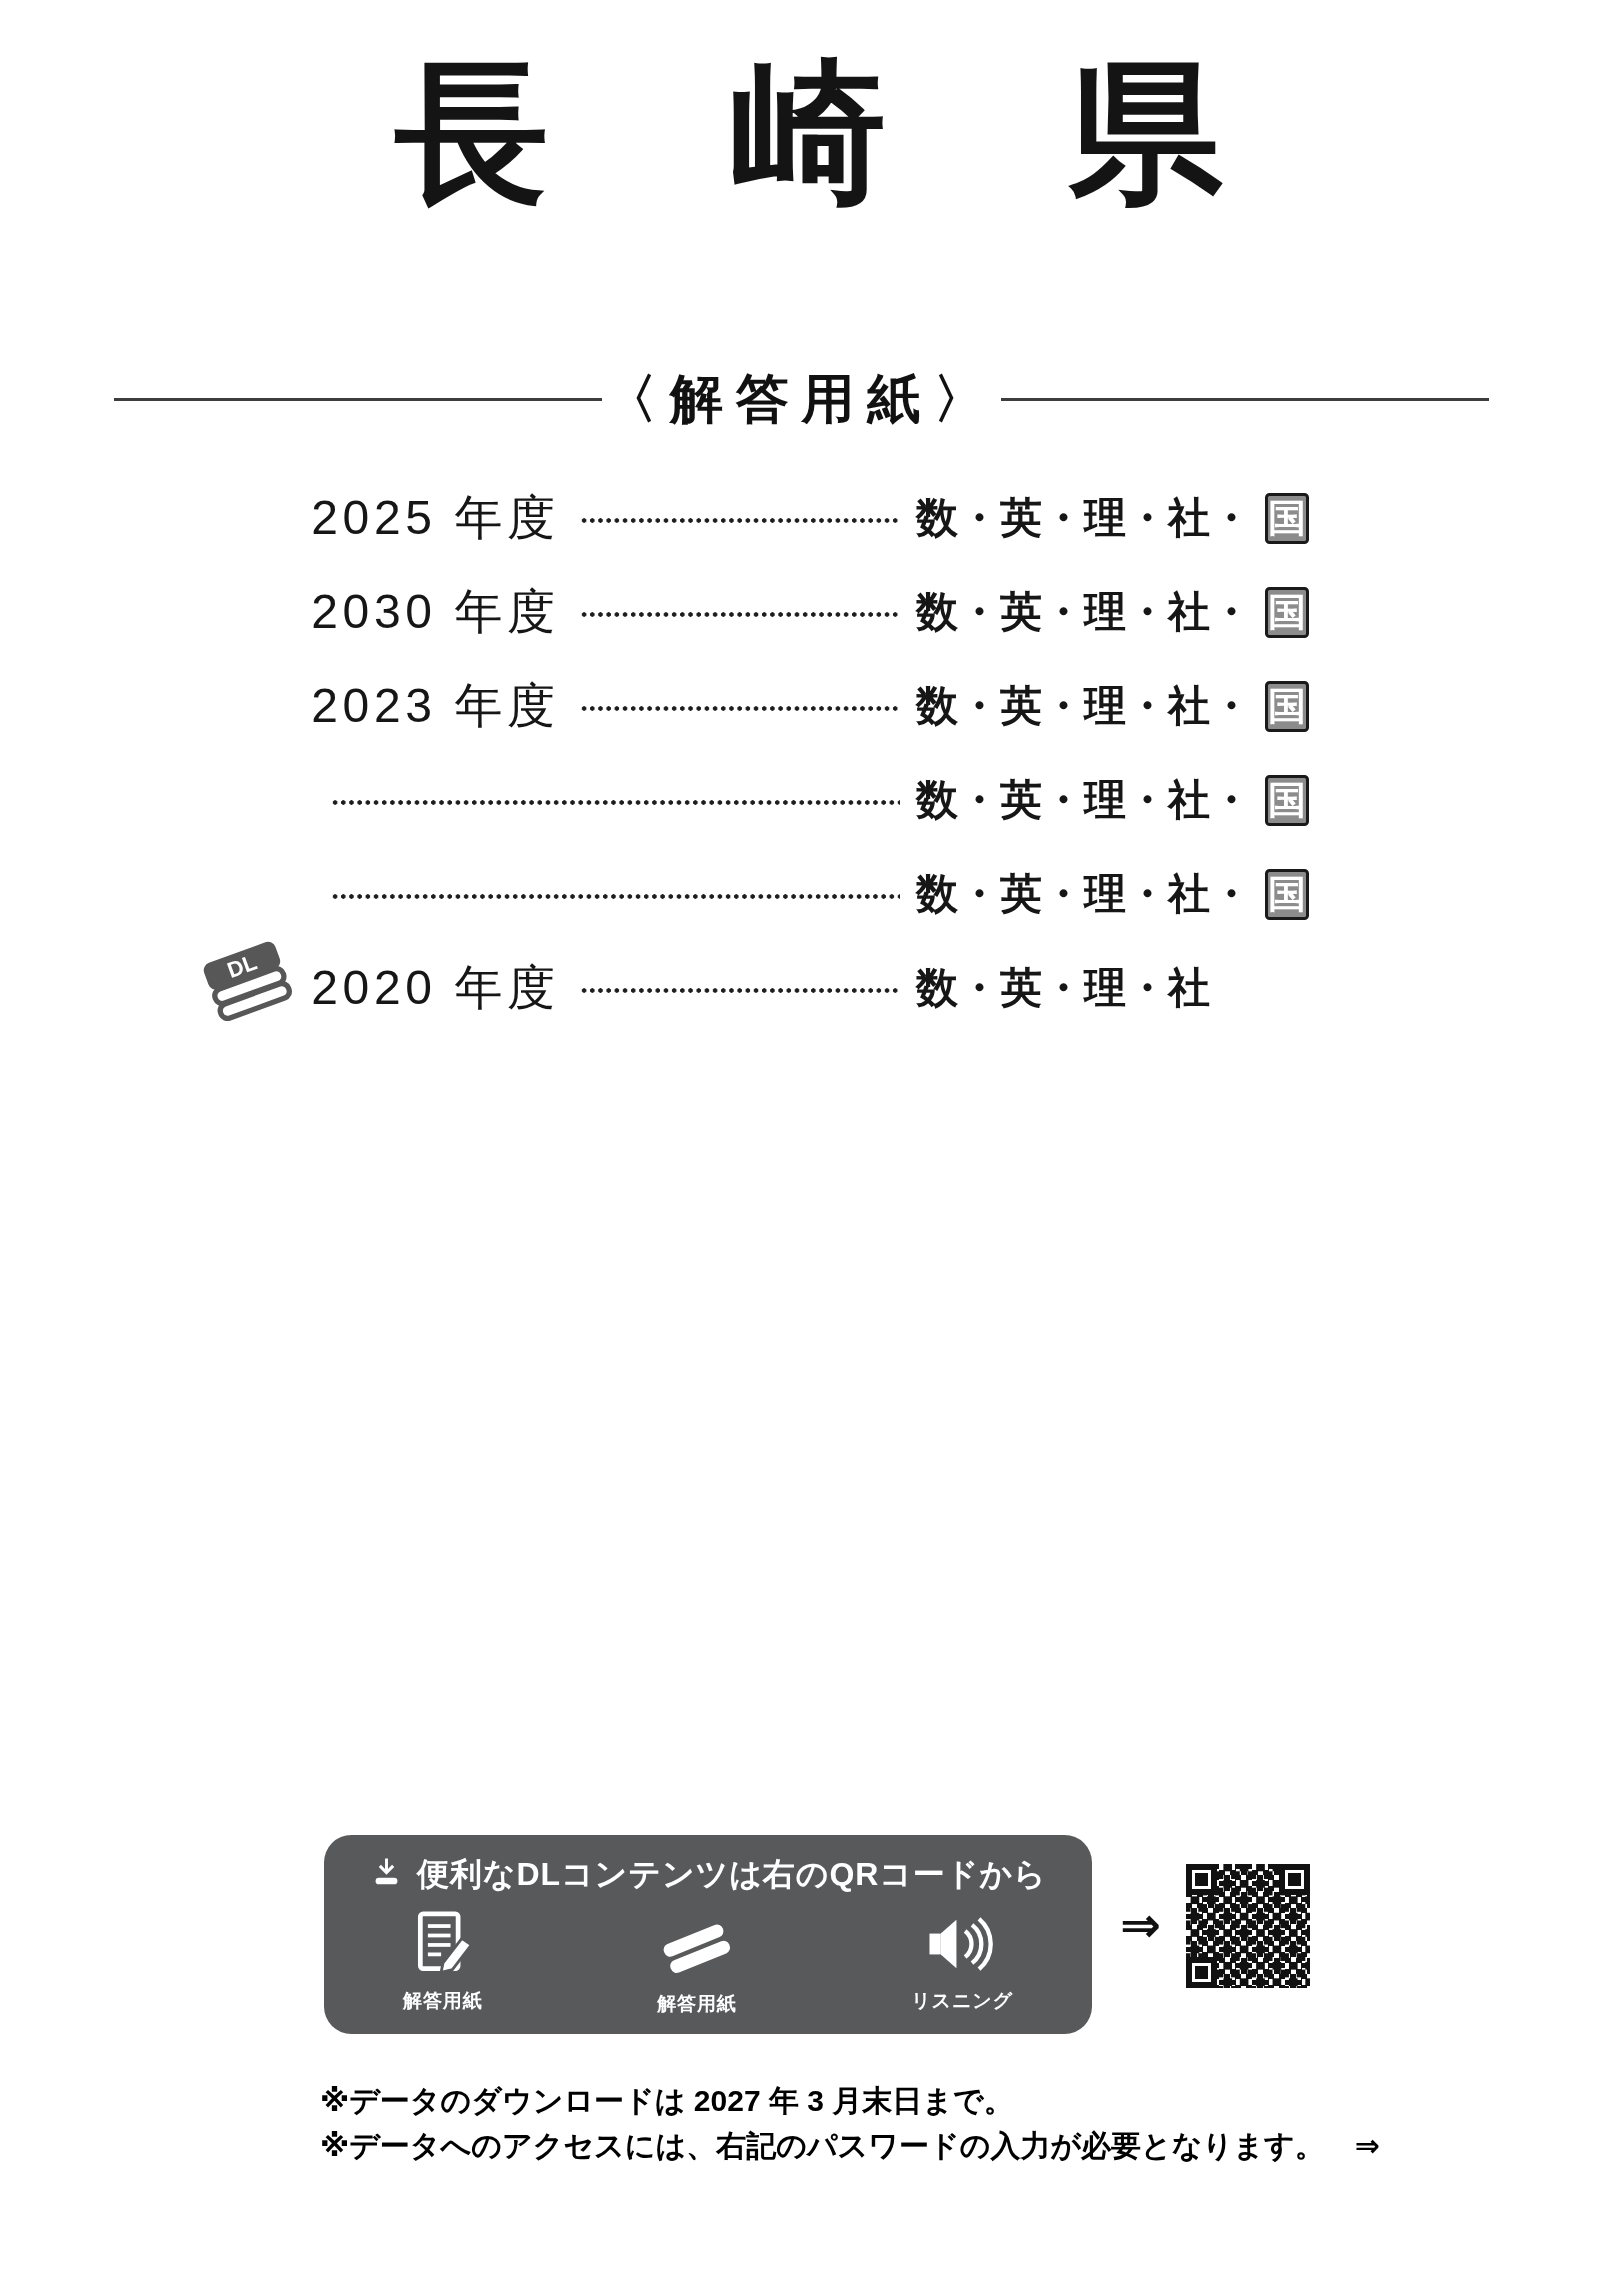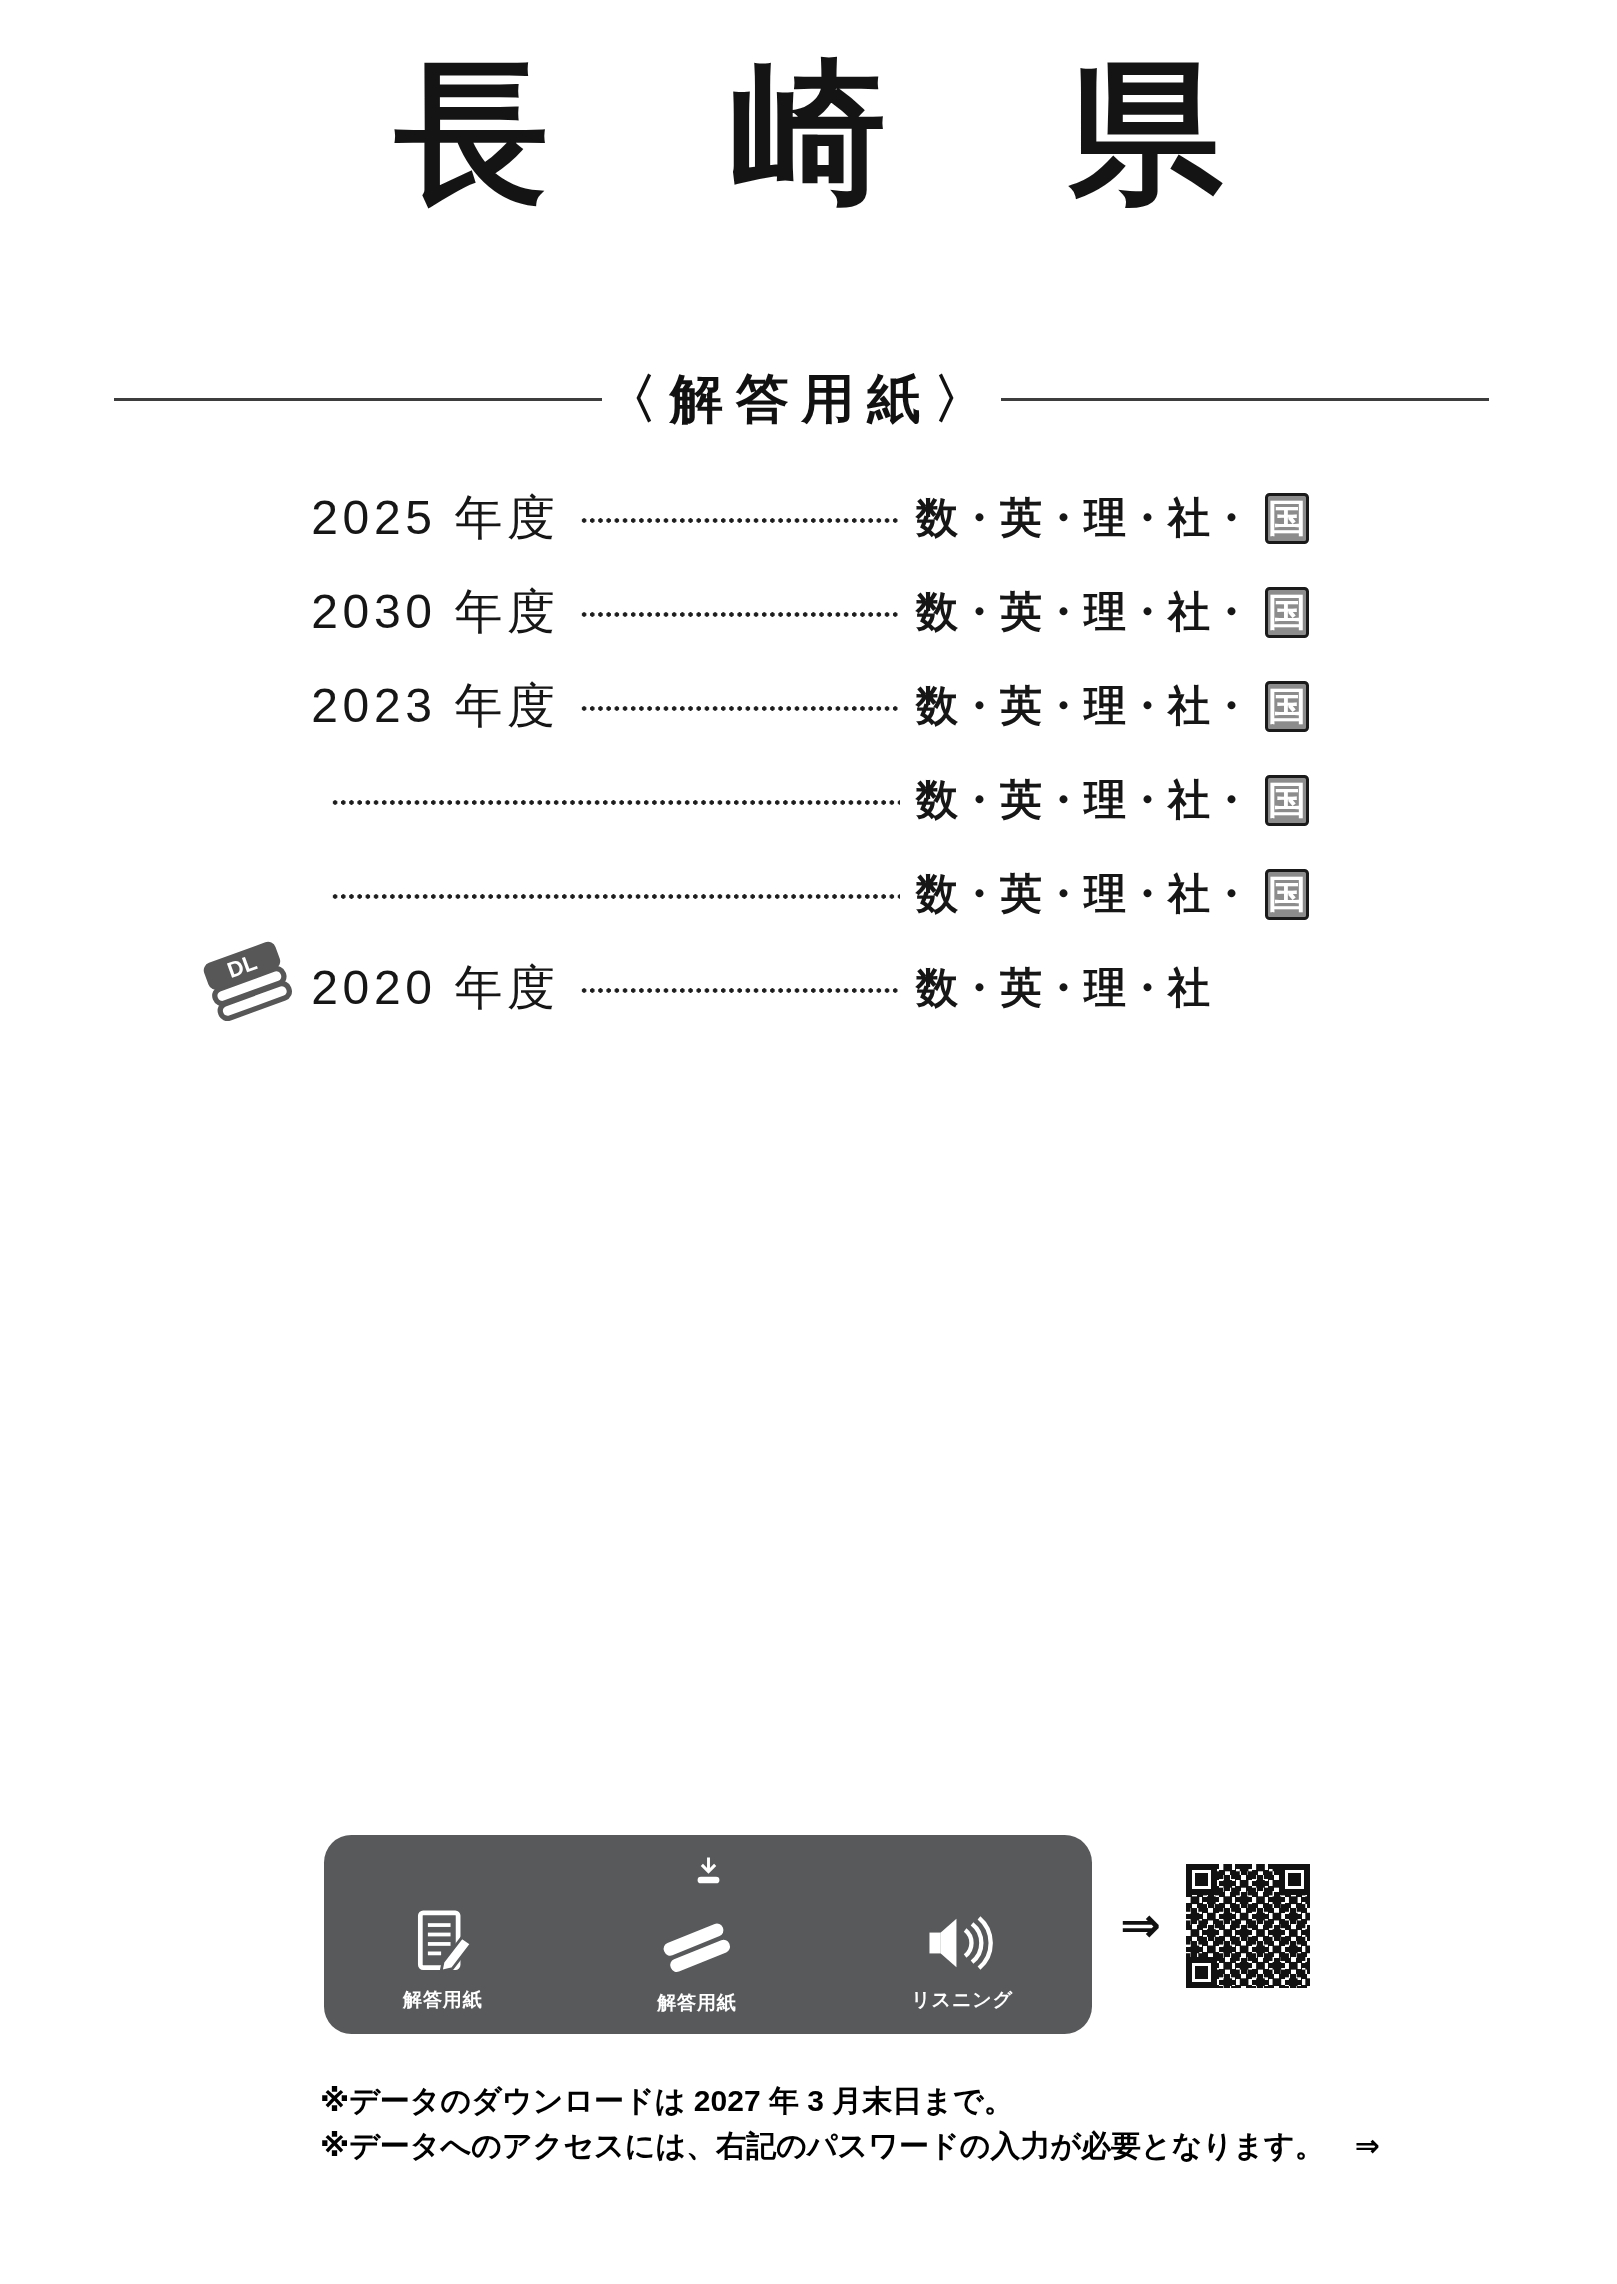--- a/index.html
+++ b/index.html
@@ -156,20 +156,21 @@
   </div>
 
   <div class="dl-box">
     <div class="dlbox-header">
       <span>
         <svg viewBox="0 0 24 24" width="35" height="35">
           <path fill="#fff" d="M11 3h2v7.2l2.8-2.8 1.5 1.5L12 14.2 6.7 8.9l1.5-1.5L11 10.2z"></path>
           <rect x="4.5" y="16.2" width="15" height="4.6" rx="2.3" fill="#fff"></rect>
         </svg>
       </span>
+      <span>便利なDLコンテンツは右のQRコードから</span>
     </div>
     <div class="dlbox-items">
 
       <div class="dl-item">
         <span>
           <svg viewBox="0 0 72 72" width="68" height="68">
             <rect x="12" y="4" width="40" height="58" rx="3" fill="none" stroke="#fff" stroke-width="5"></rect>
             <line x1="20" y1="17" x2="44" y2="17" stroke="#fff" stroke-width="4"></line>
             <line x1="20" y1="27" x2="44" y2="27" stroke="#fff" stroke-width="4"></line>
             <line x1="20" y1="37" x2="44" y2="37" stroke="#fff" stroke-width="4"></line>

